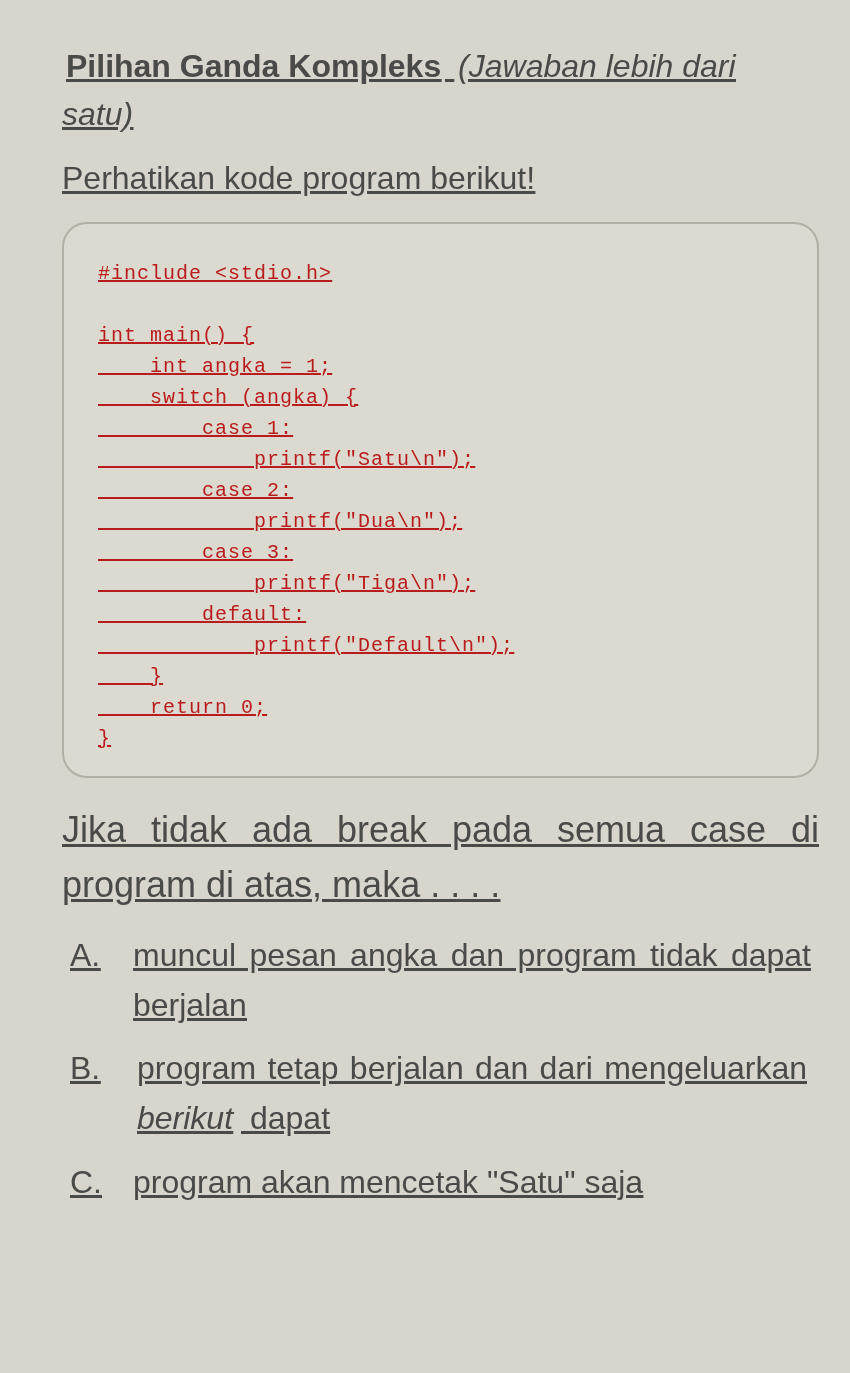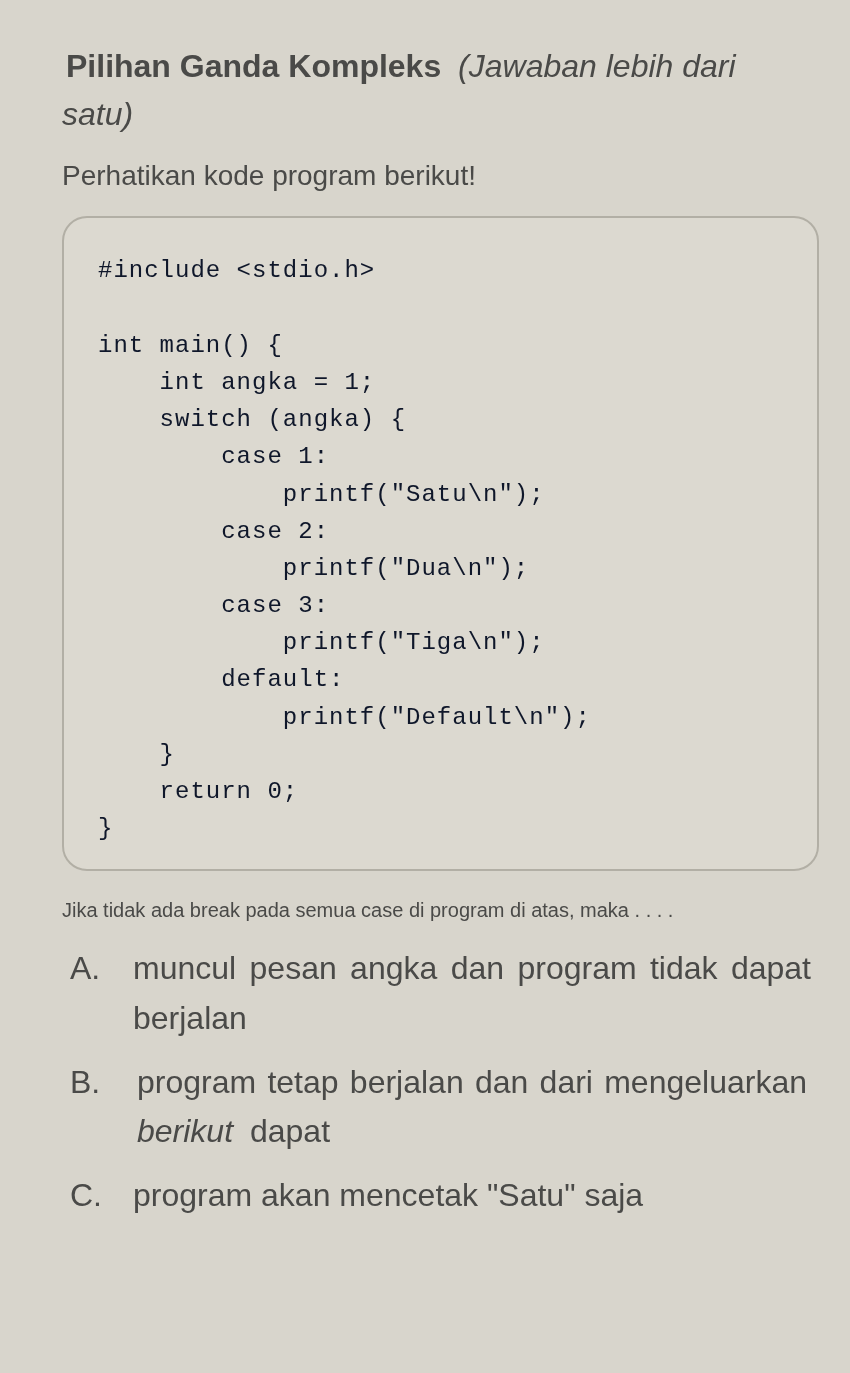--- a/index.html
+++ b/index.html
@@ -1,18 +1,19 @@
 <!DOCTYPE html>
 <html><head>
   <meta charset="utf-8">
   <style>
     * {
       margin: 4px;
       padding: 0;
       box-sizing: border-box;
+      text-decoration: underline;
     }
     body {
       width: 850px;
       height: 1373px;
       background: #d8d5cc;
       font-family: Arial, Helvetica, sans-serif;
       color: #4a4a48;
       padding: 30px 35px 30px 50px;
       position: relative;
     }
@@ -20,41 +21,41 @@
       font-size: 32px;
       font-weight: bold;
       line-height: 1.5;
       margin-bottom: 20px;
     }
     .heading .italic {
       font-style: italic;
       font-weight: normal;
     }
     .instruction {
-      font-size: 28px;
+      font-size: 32px;
       margin-bottom: 22px;
       line-height: 1.3;
     }
     .code-box {
       border: 2px solid #b2afa5;
       border-radius: 25px;
       padding: 30px 25px 18px 30px;
       margin-bottom: 24px;
       background: #dcd9d0;
     }
     .code {
       font-family: "Courier New", Courier, monospace;
-      font-size: 24px;
+      font-size: 20px;
       line-height: 1.55;
-      color: #0f172a;
+      color: #b91c1c;
       white-space: pre;
       letter-spacing: 1px;
     }
     .question {
-      font-size: 20px;
+      font-size: 36px;
       line-height: 1.55;
       margin-bottom: 14px;
       text-align: justify;
     }
     .options {
       font-size: 32px;
       line-height: 1.55;
     }
     .option {
       display: flex;

